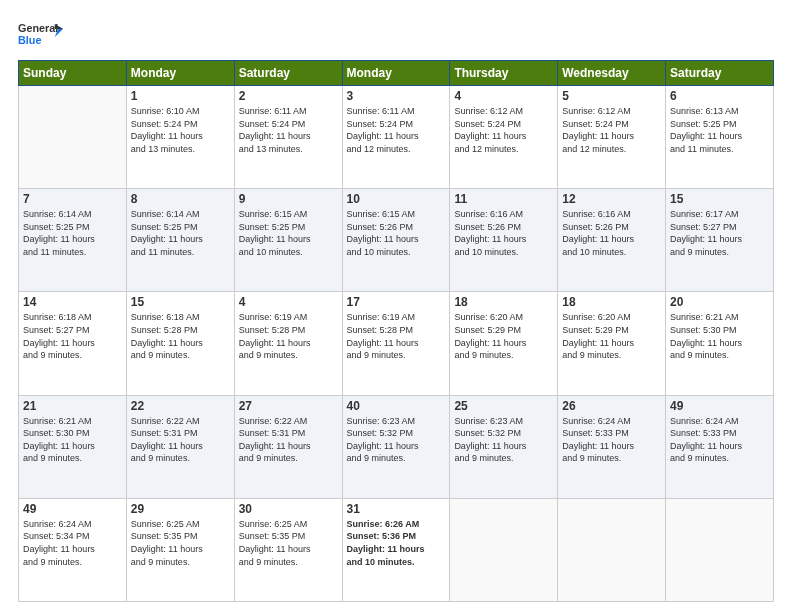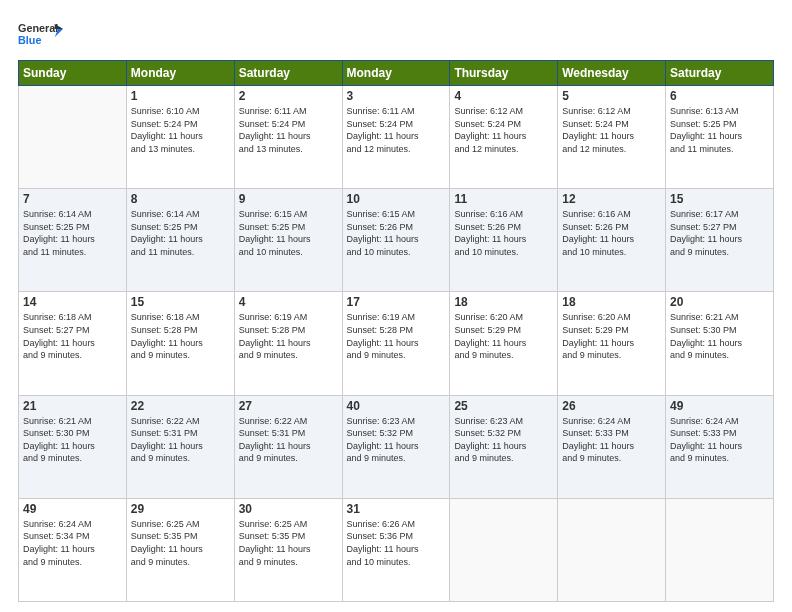--- a/index.html
+++ b/index.html
@@ -334,21 +334,21 @@
           </td>
           <td>
             <span class="day-number">30</span>
             <div class="day-info" style="white-space: pre-line;">Sunrise: 6:25 AM
 Sunset: 5:35 PM
 Daylight: 11 hours
 and 9 minutes.</div>
           </td>
           <td>
             <span class="day-number">31</span>
-            <div class="day-info" style="white-space: pre-line;">Sunrise: 6:26 AM
+            <div class="day-info" style="white-space: pre-line; font-weight: bold;">Sunrise: 6:26 AM
 Sunset: 5:36 PM
 Daylight: 11 hours
 and 10 minutes.</div>
           </td>
           <td class="empty-cell"></td>
           <td class="empty-cell"></td>
           <td class="empty-cell"></td>
         </tr>
       </tbody>
   </table>

